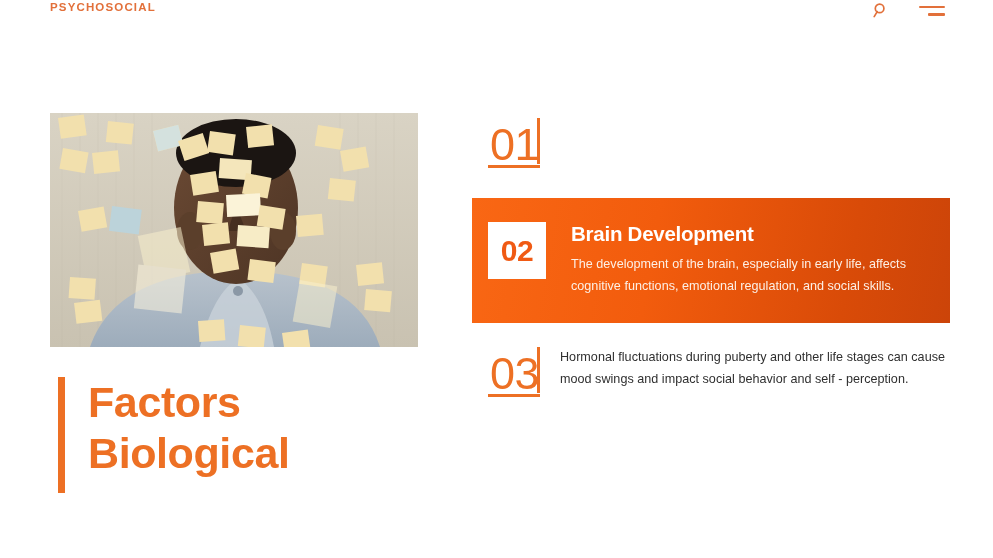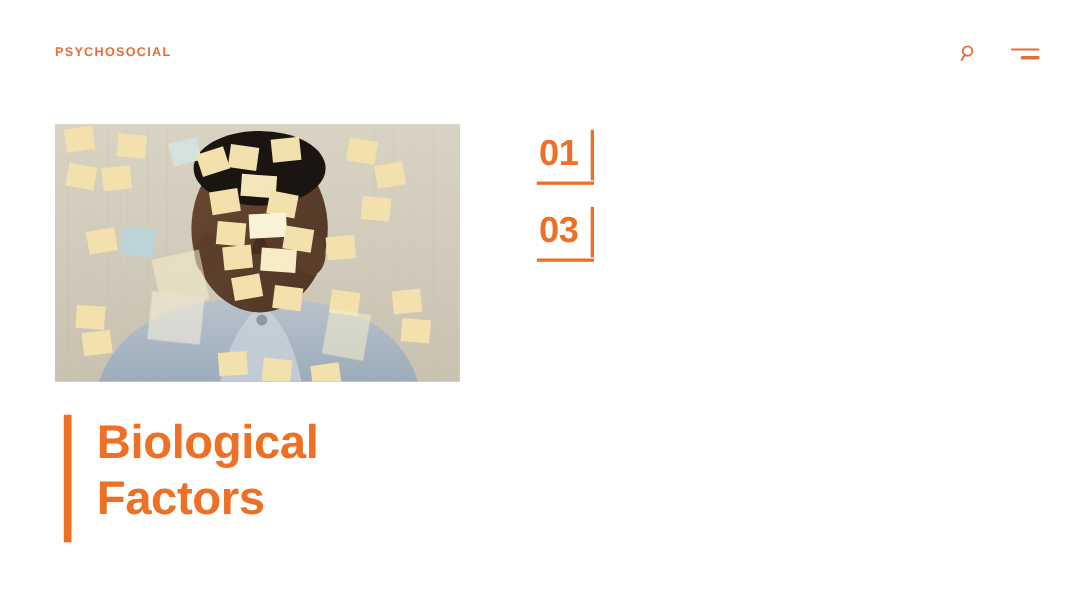--- a/index.html
+++ b/index.html
@@ -17,21 +17,21 @@
     -webkit-font-smoothing: antialiased;
   }
 
   
   .topbar {
     position: absolute;
     left: 0; top: 0;
     width: 993px;
     height: 95px;
     display: flex;
-    align-items: center;
+    align-items: flex-start;
     justify-content: space-between;
     box-sizing: border-box;
     padding: 0 48px 0 50px;
   }
   .brand {
     font-size: 11.5px;
     font-weight: bold;
     letter-spacing: 1.15px;
     color: #E2703A;
     line-height: 1;
@@ -128,22 +128,22 @@
     position: relative;
     flex: 0 0 auto;
     width: 78px;
     height: 62px;
     box-sizing: border-box;
   }
   .num-wrap .num {
     position: absolute;
     left: 8px;
     top: 4px;
-    font-size: 33px;
-    font-weight: bold;
+    font-size: 45px;
+    font-weight: normal;
     color: #ED7024;
     letter-spacing: -0.5px;
     line-height: 1;
   }
   .num-wrap .bracket-v {
     position: absolute;
     right: 20px;
     top: 0;
     width: 3.5px;
     height: 46px;
@@ -367,39 +367,49 @@
         <rect x="246" y="170" width="38" height="42" fill="#f7eecd" transform="rotate(10 265 191)"></rect>
         <rect x="86" y="154" width="48" height="44" fill="#faf3dd" transform="rotate(6 110 176)"></rect>
       </g>
     </g>
   </svg>
 </div>
 
 <div class="title-block">
   <div class="title-bar"></div>
   <div class="title-text">
+    <span class="line">Factors</span>
     <span class="line">Biological</span>
-    <span class="line">Factors</span>
   </div>
 </div>
 
 <div class="items">
 
   <div class="item plain">
     <div class="num-wrap">
       <span class="num">01</span>
       <span class="bracket-v"></span>
       <span class="bracket-h"></span>
     </div>
   </div>
 
+  <div class="item highlight">
+    <div class="num-box">
+      <span class="num">02</span>
+    </div>
+    <div class="item-body">
+      <h3 class="item-title">Brain Development</h3>
+      <p class="item-desc">The development of the brain, especially in early life, affects cognitive functions, emotional regulation, and social skills.</p>
+    </div>
+  </div>
 
   <div class="item plain">
     <div class="num-wrap">
       <span class="num">03</span>
       <span class="bracket-v"></span>
       <span class="bracket-h"></span>
     </div>
     <div class="item-body">
+      <p class="item-desc">Hormonal fluctuations during puberty and other life stages can cause mood swings and impact social behavior and self - perception.</p>
     </div>
   </div>
 
 </div>
 
 </body></html>

